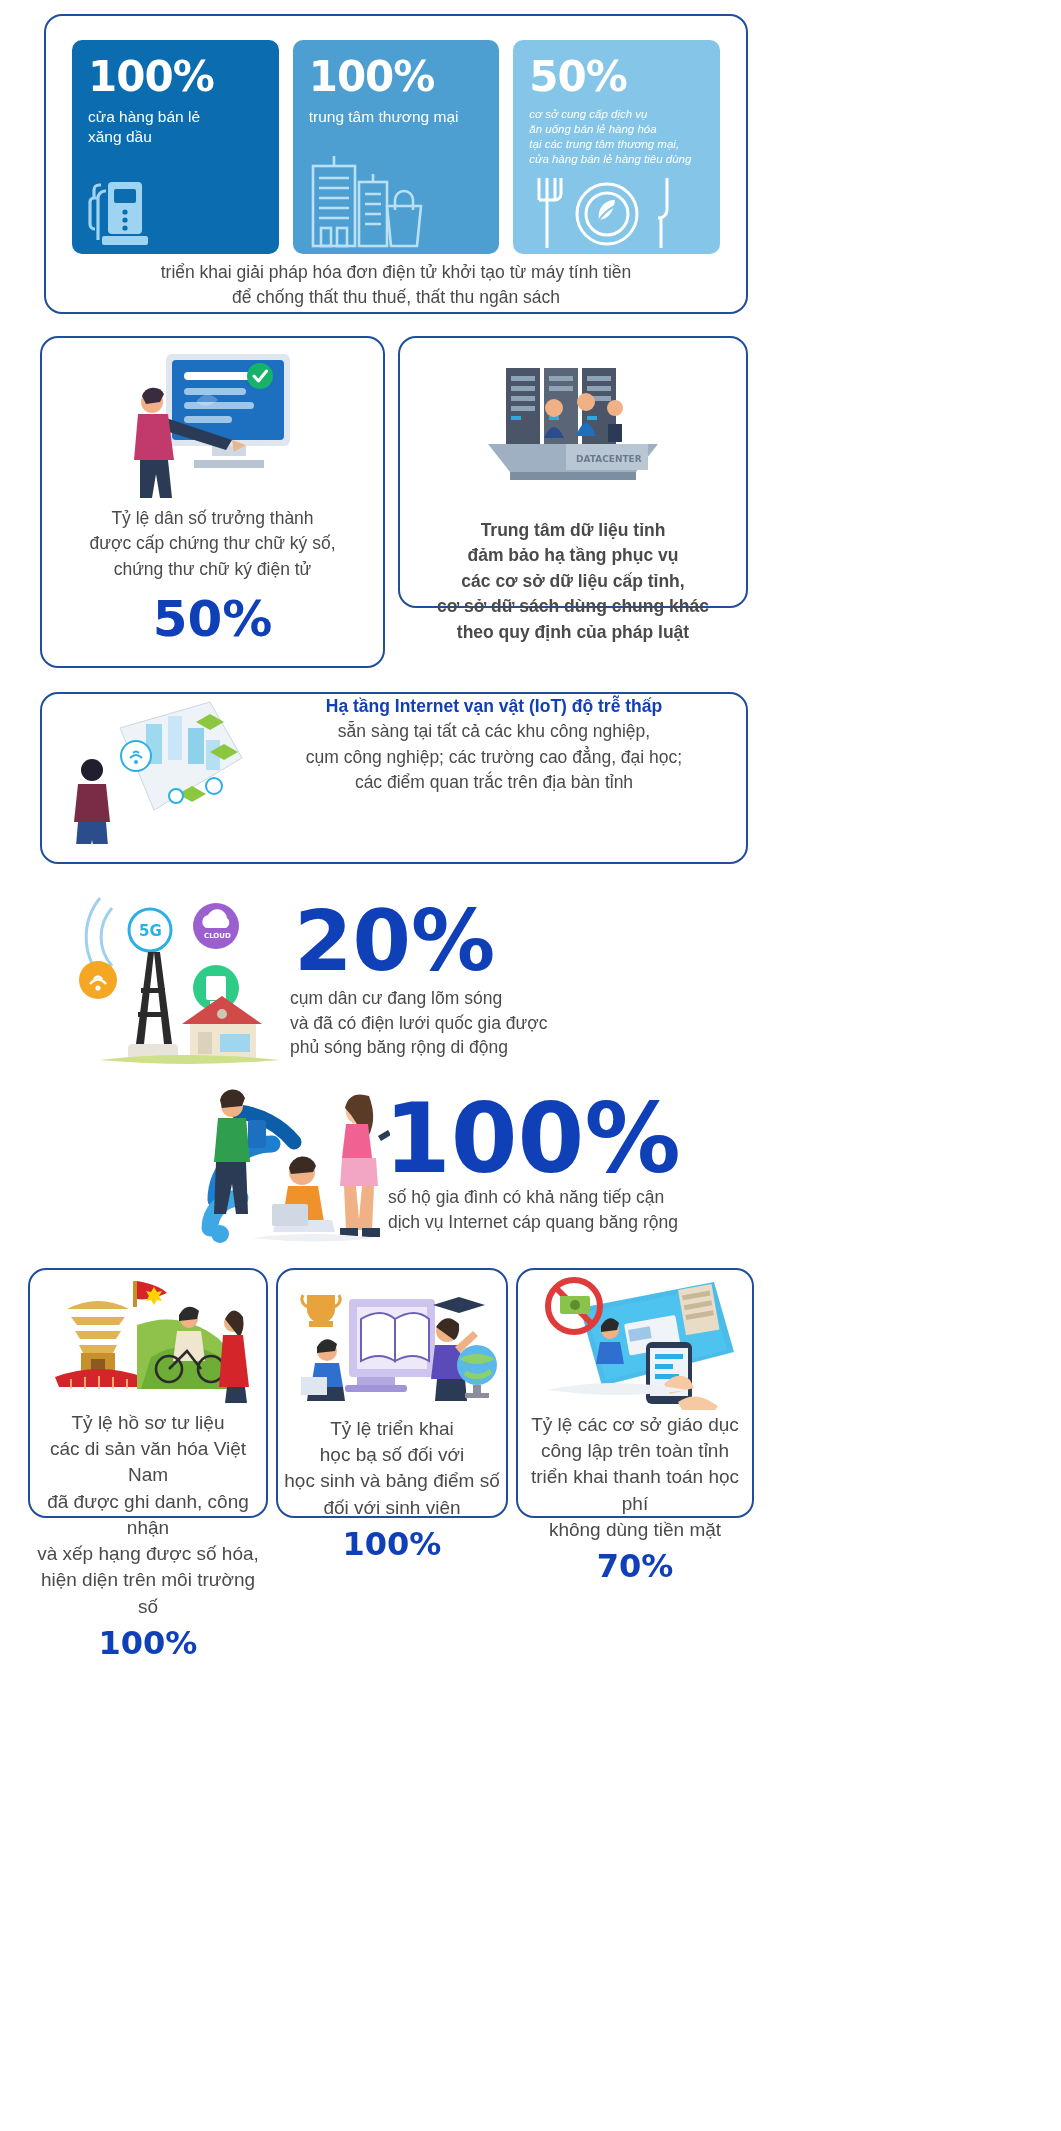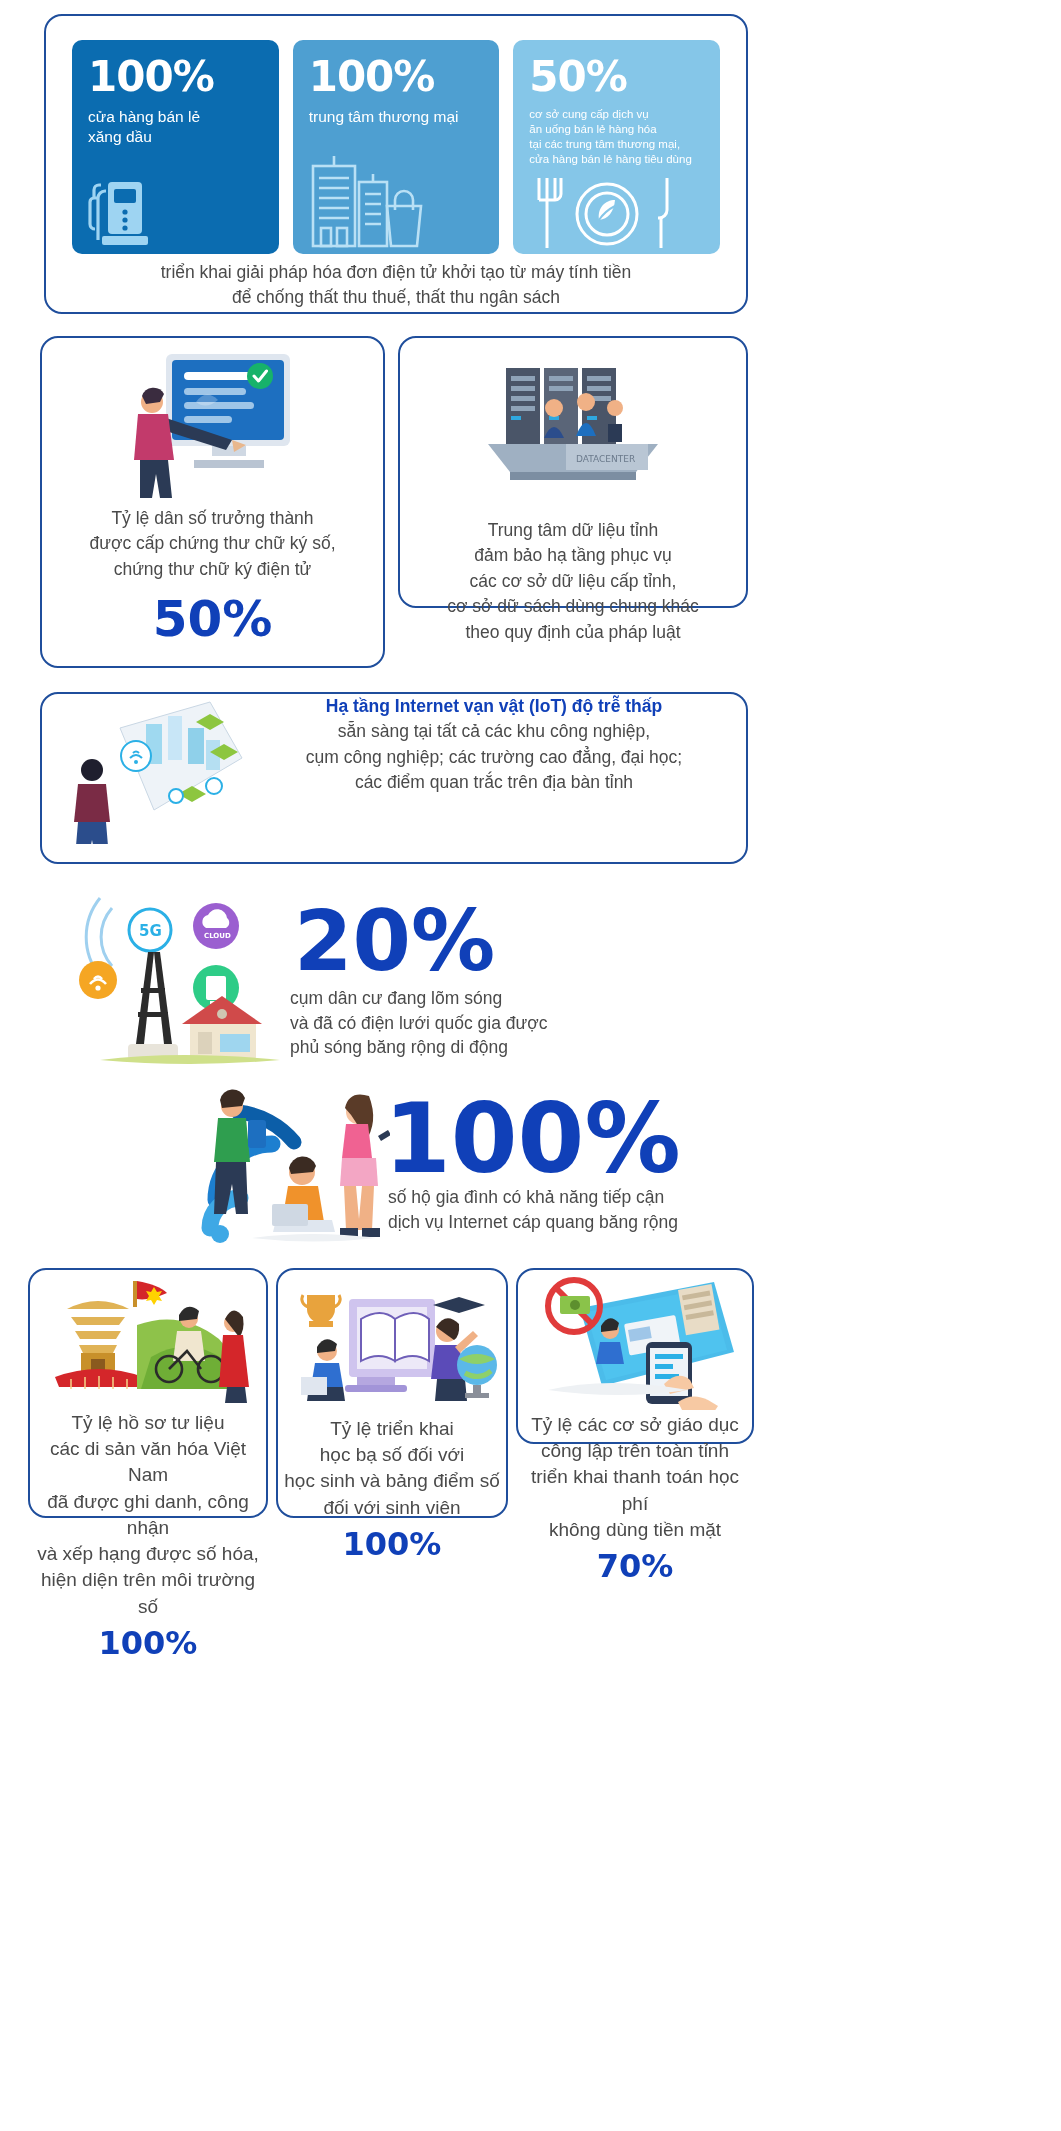--- a/index.html
+++ b/index.html
@@ -38,39 +38,39 @@
   }
   .tile .pct {
     font-size: 42px;
     font-weight: bold;
     letter-spacing: -1px;
     line-height: 1;
     margin-bottom: 9px;
     font-family: "DejaVu Sans", sans-serif;
   }
   .tile .lbl { font-size: 15.5px; line-height: 1.28; font-weight: 400; }
-  .tile.small .lbl { font-size: 11.5px; line-height: 1.3; }
+  .tile.small .lbl { font-size: 11.5px; line-height: 1.3; font-style: italic; }
   .tile-icon { position: absolute; bottom: 6px; left: 14px; }
 
   #tile1 { background: #0b6cb0; }
   #tile2 { background: #4e9fd1; }
   #tile3 { background: #85c6e8; }
 
   .sec1-caption {
     position: absolute;
     left: 0; right: 0; top: 244px;
     text-align: center;
     font-size: 17.5px;
     line-height: 1.45;
     color: #4a4a4a;
   }
 
   
   #sec2a { left: 40px; top: 336px; width: 345px; height: 332px; }
-  #sec2b { left: 398px; top: 336px; width: 350px; height: 272px; }
+  #sec2b { left: 398px; top: 336px; width: 350px; height: 272px; font-weight: bold; }
   .c-art { display:flex; align-items:center; justify-content:center; }
   .c-text {
     text-align: center;
     font-size: 17.5px;
     line-height: 1.45;
     color: #4a4a4a;
     padding: 0 10px;
   }
   .big-pct {
     text-align: center;
@@ -95,21 +95,21 @@
     font-family: "DejaVu Sans", sans-serif;
   }
   .stat-sub { font-size: 17.5px; line-height: 1.4; color: #4a4a4a; }
 
   
   #sec5 { position: absolute; left: 190px; top: 1078px; width: 700px; height: 180px; }
 
   
   #sec6a { left: 28px; top: 1268px; width: 240px; height: 250px; }
   #sec6b { left: 276px; top: 1268px; width: 232px; height: 250px; }
-  #sec6c { left: 516px; top: 1268px; width: 238px; height: 176px; }
+  #sec6c { left: 516px; top: 1268px; width: 238px; height: 250px; }
   .b-text { text-align: center; font-size: 19px; line-height: 1.38; color: #4a4a4a; padding: 0 6px; }
   .b-pct {
     text-align: center; color: #1040b8; font-weight: bold;
     font-size: 32px; font-family: "DejaVu Sans", sans-serif; margin-top: 4px;
   }
   svg { display: block; }
 </style>
 </head>
 <body>
 

